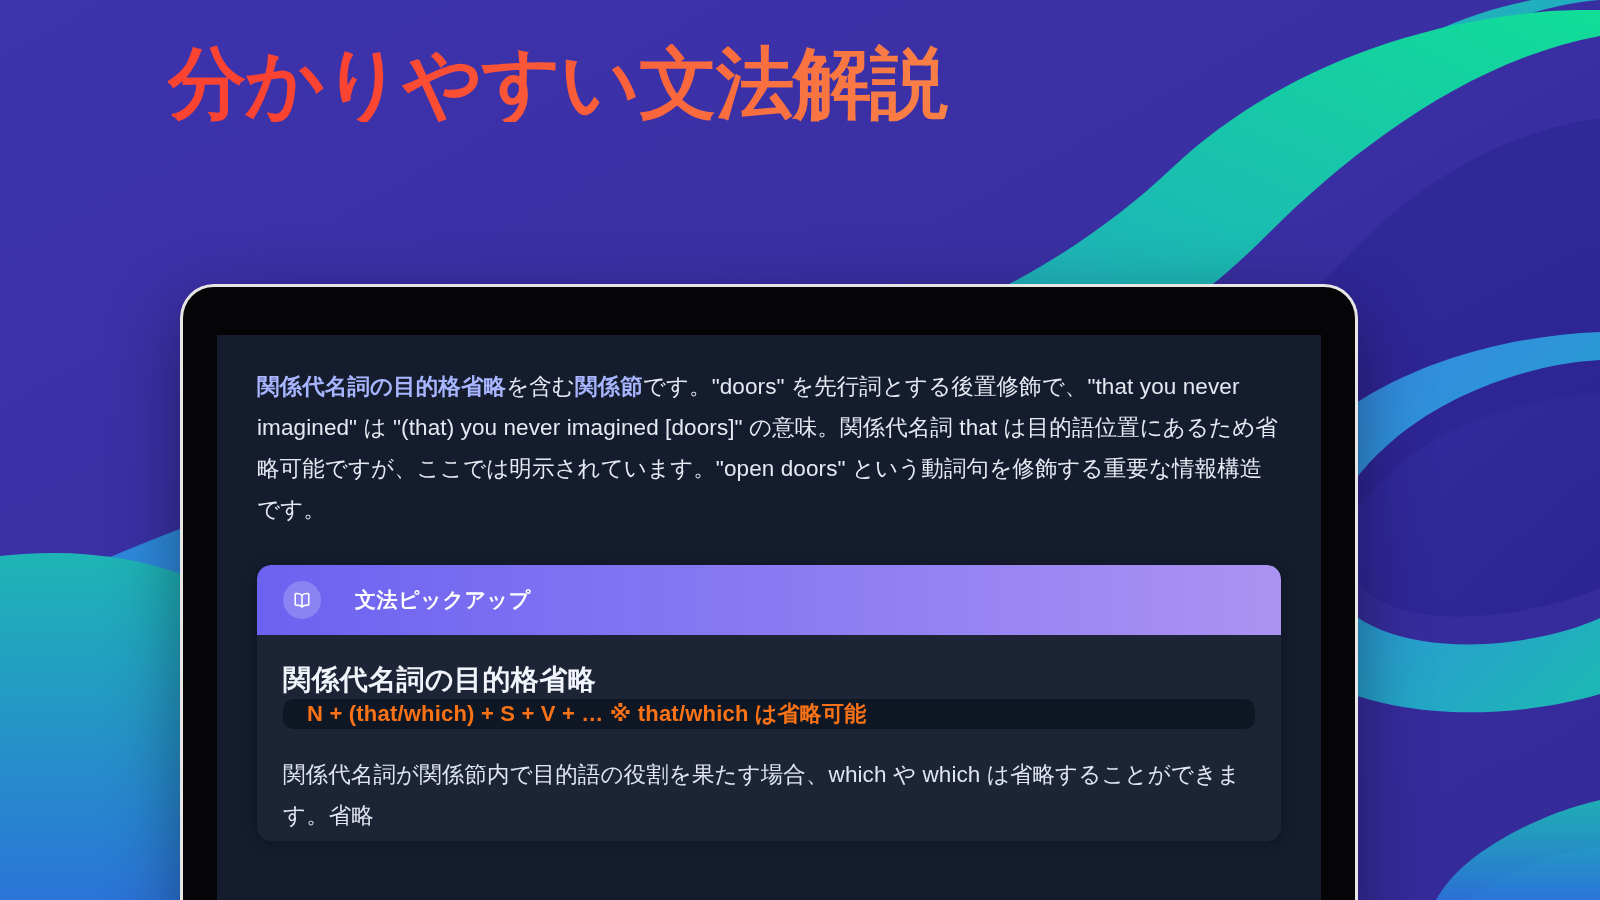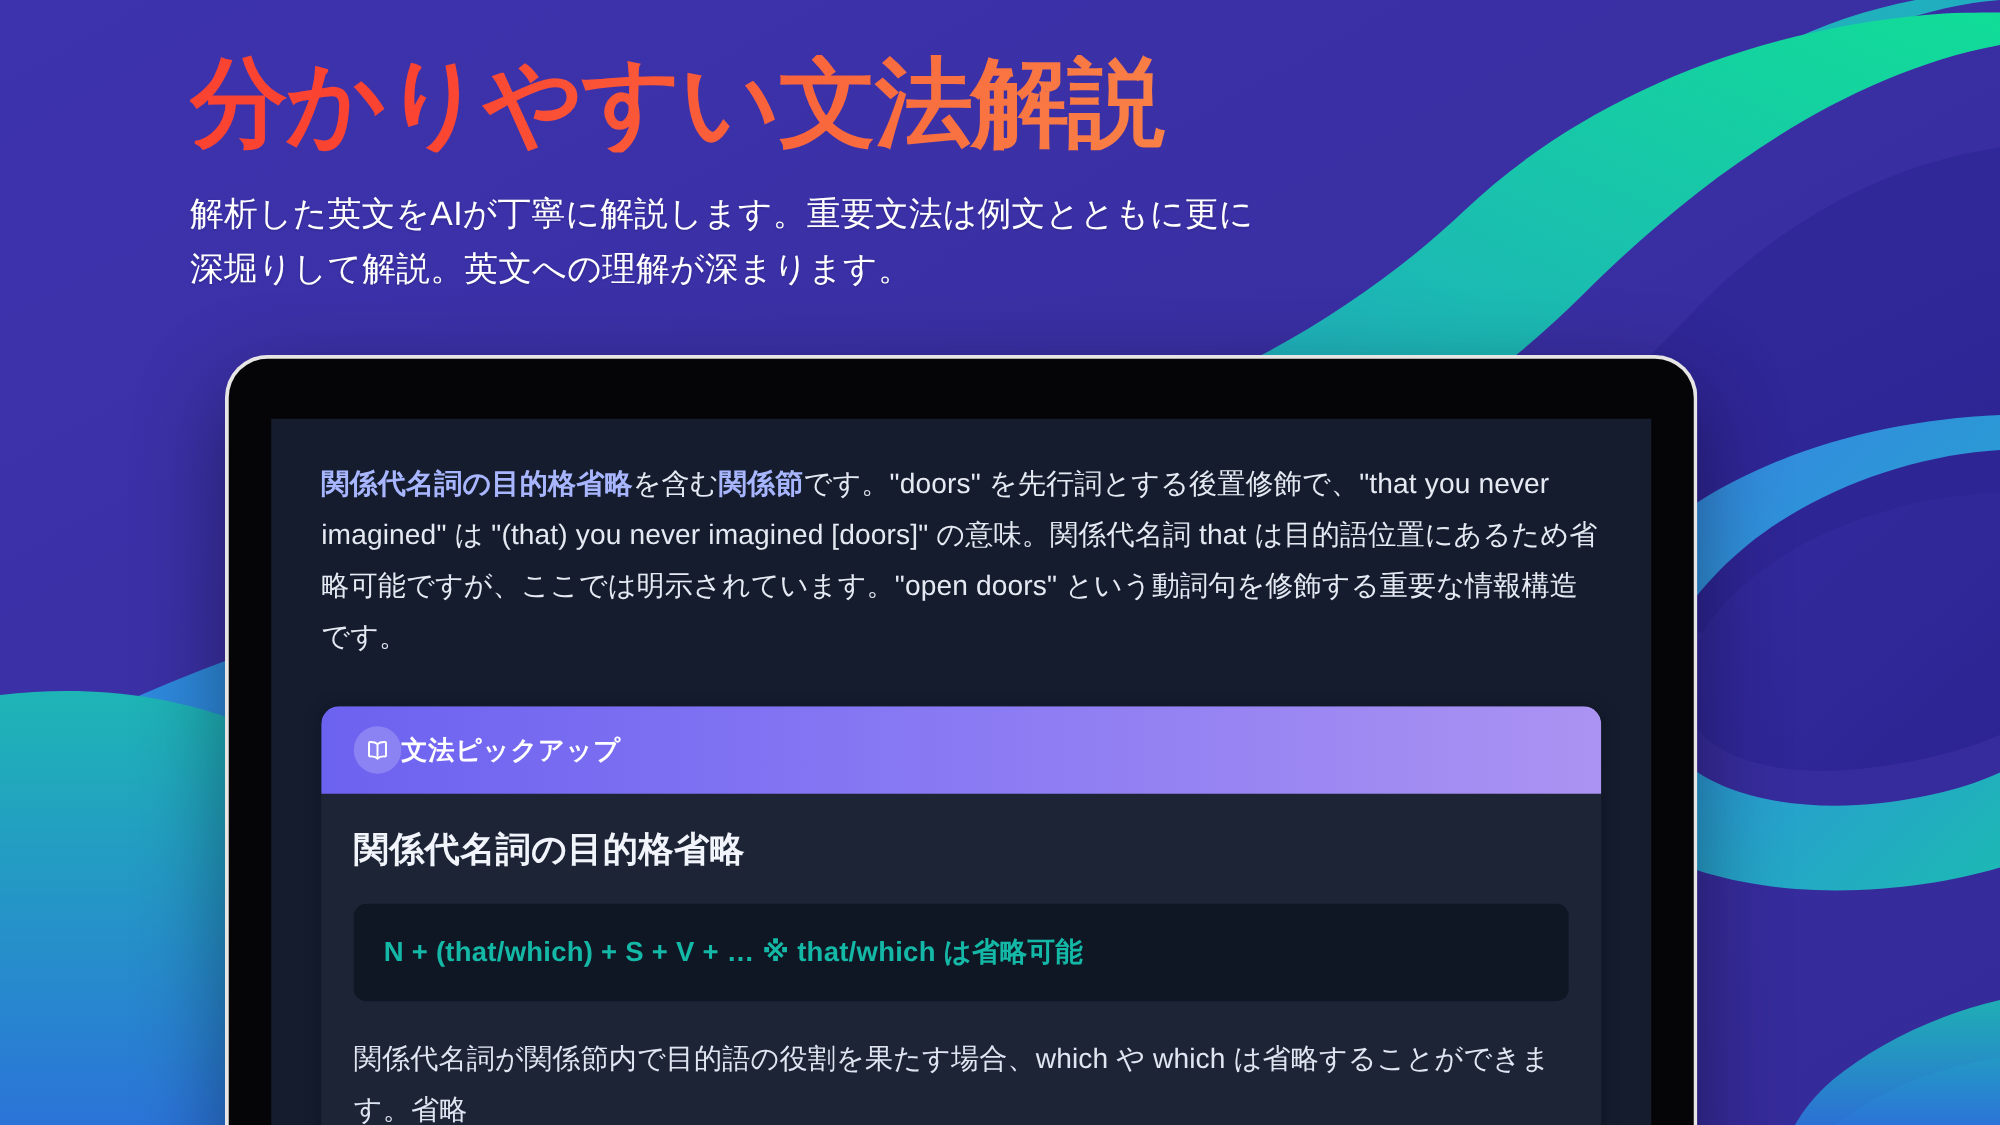--- a/index.html
+++ b/index.html
@@ -21,21 +21,21 @@
   
   .bg-svg{
     position:absolute; inset:0;
     width:1600px; height:900px;
     display:block;
   }
 
   
   .hero{
     position:absolute;
-    left:152px; top:44px;
+    left:168px; top:44px;
     width:1000px;
     z-index:5;
   }
   .hero-title{
     font-size:78px;
     line-height:1.0;
     font-weight:700;
     letter-spacing:-1px;
     white-space:nowrap;
     background:linear-gradient(100deg,#fb4331 0%,#fb4331 18%,#f96c3e 55%,#f8934f 100%);
@@ -96,21 +96,21 @@
   .pickup-card{
     margin-top:34px;
     border-radius:14px;
     background:#1c2436;
     overflow:hidden;
     box-shadow:0 2px 14px rgba(0,0,0,.25);
   }
   .pickup-head{
     display:flex;
     align-items:center;
-    gap:0;
+    gap:34px;
     height:70px;
     padding:0 26px;
     background:linear-gradient(90deg,#6c62f0 0%,#8b7bf3 52%,#ab93f2 100%);
     border-radius:14px 14px 0 0;
   }
   .pickup-icon{
     width:38px;height:38px;
     border-radius:50%;
     background:rgba(255,255,255,.20);
     display:flex;align-items:center;justify-content:center;
@@ -124,25 +124,24 @@
     letter-spacing:.6px;
   }
   .pickup-body{ padding:26px 26px 4px 26px; }
   .pickup-title{
     color:#f1f4fa;
     font-size:28px;
     font-weight:700;
     letter-spacing:.4px;
   }
   .pattern-box{
-    margin-top:24px;
     background:#101724;
     border-radius:10px;
-    padding:24px 24px;
-    color:#14b8a6;
+    padding:0 24px;
+    color:#f97316;
     font-size:22px;
     font-weight:700;
     letter-spacing:.2px;
     white-space:nowrap;
     overflow:hidden;
   }
   .pickup-desc{
     margin-top:26px;
     color:#e0e6f1;
     font-size:22.5px;
@@ -273,22 +272,20 @@
 
       <path d="M1600,800
                C1548,812 1500,836 1466,864
                C1452,876 1442,889 1436,900
                L1600,900 Z" fill="url(#gRib4)" opacity=".95"></path>
     </g>
   </svg>
 
   <div class="hero">
     <h1 class="hero-title">分かりやすい文法解説</h1>
-    <p class="hero-sub">解析した英文をAIが丁寧に解説します。重要文法は例文とともに更に
-深堀りして解説。英文への理解が深まります。</p>
   </div>
 
   <div class="device">
     <div class="screen">
       <div class="screen-inner">
 
         <p class="analysis">
           <span class="kw">関係代名詞の目的格省略</span><span>を含む</span><span class="kw">関係節</span><span>です。"doors" を先行詞とする後置修飾で、"that you never imagined" は "(that) you never imagined [doors]" の意味。関係代名詞 that は目的語位置にあるため省略可能ですが、ここでは明示されています。"open doors" という動詞句を修飾する重要な情報構造です。</span>
         </p>
 

